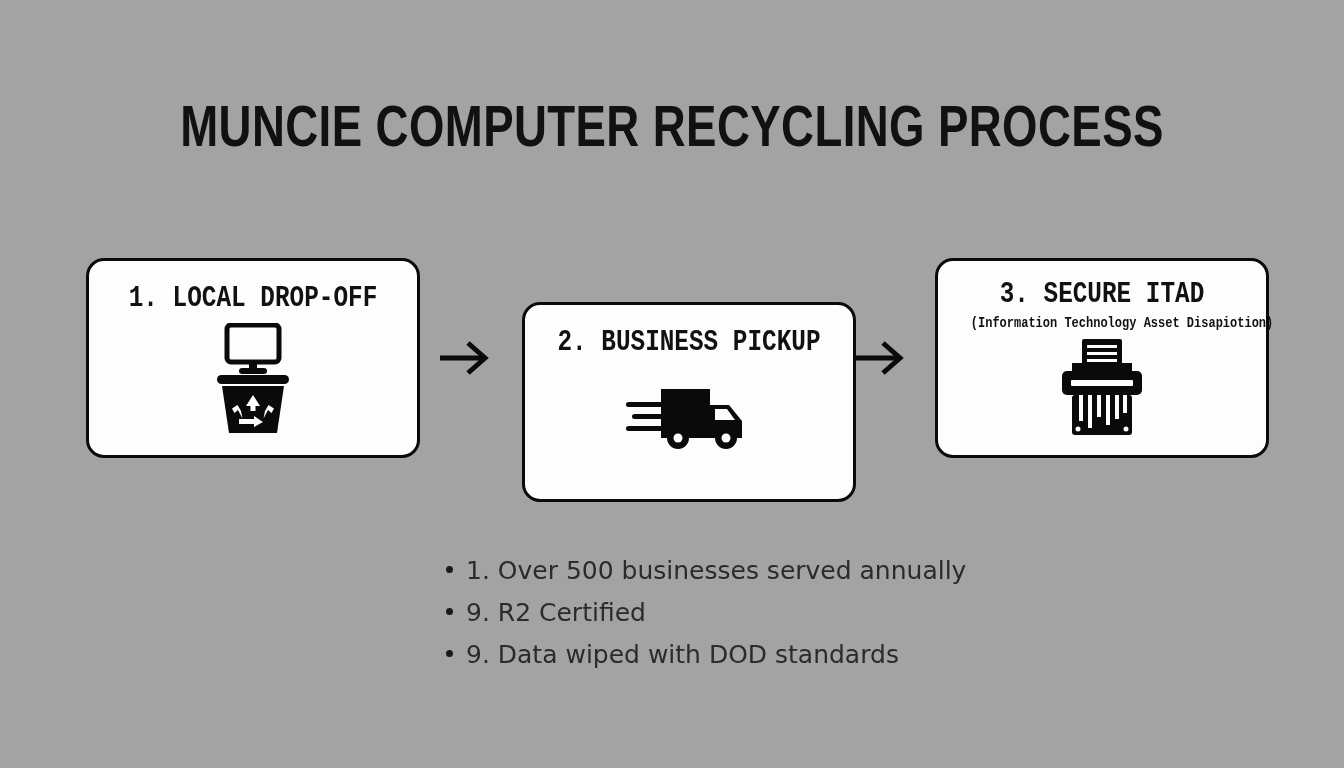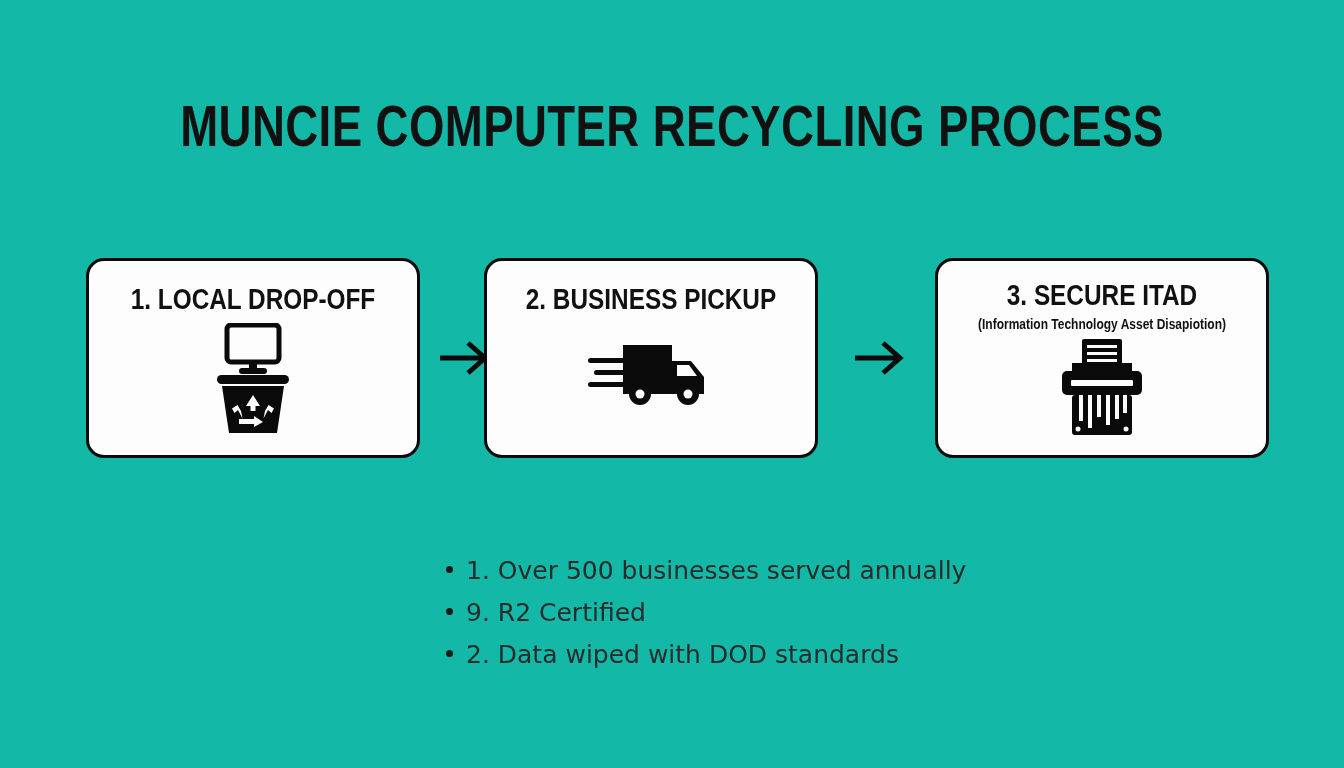--- a/index.html
+++ b/index.html
@@ -3,21 +3,21 @@
 <meta charset="utf-8">
 <title>Muncie Computer Recycling Process</title>
 <style>
   * { margin:0; padding:0; box-sizing:border-box; }
   html, body {
     width:1344px; height:768px;
     background:#fdfdfd;
     font-family:"Liberation Sans", sans-serif;
     overflow:hidden;
   }
-  .slide { position:relative; width:1344px; height:768px; background:#14b8a6;padding-left:45px; }
+  .slide { position:relative; width:1344px; height:768px; background:#a3a3a3;padding-left:45px; }
 
   
   .title {
     position:absolute; left:0; top:96px; width:1344px;
     text-align:center;
     font-family:"Liberation Sans", sans-serif;
     font-weight:700;
     font-size:57px;
     line-height:60px;
     letter-spacing:0.5px;
@@ -29,23 +29,24 @@
 
   
   .flow { position:absolute; left:0; top:258px; width:1344px; height:200px; }
 
   .step-box {
     position:absolute; top:0;
     width:334px; height:200px;
     border:3px solid #0a0a0a;
     border-radius:18px;
     background:#fdfdfd;
+    font-family:Liberation Mono, monospace;
   }
   #step-1 { left:86px; }
-  #step-2 { left:484px; }
+  #step-2 { left:522px;margin-top:44px; }
   #step-3 { left:917px;margin-left:18px; }
 
   .step-heading {
     position:absolute; left:0; top:22px; width:100%;
     text-align:center;
     font-weight:700;
     font-size:29px;
     line-height:32px;
     letter-spacing:0px;
     color:#111111;
@@ -213,17 +214,17 @@
     <div class="bullet-row">
       <span class="bullet-dot"></span>
       <span class="bullet-text">1. Over 500 businesses served annually</span>
     </div>
     <div class="bullet-row">
       <span class="bullet-dot"></span>
       <span class="bullet-text">9. R2 Certified</span>
     </div>
     <div class="bullet-row">
       <span class="bullet-dot"></span>
-      <span class="bullet-text"> 2. Data wiped with DOD standards</span>
+      <span class="bullet-text"> 9. Data wiped with DOD standards</span>
     </div>
   </div>
 
 </div>
 
 </body></html>

